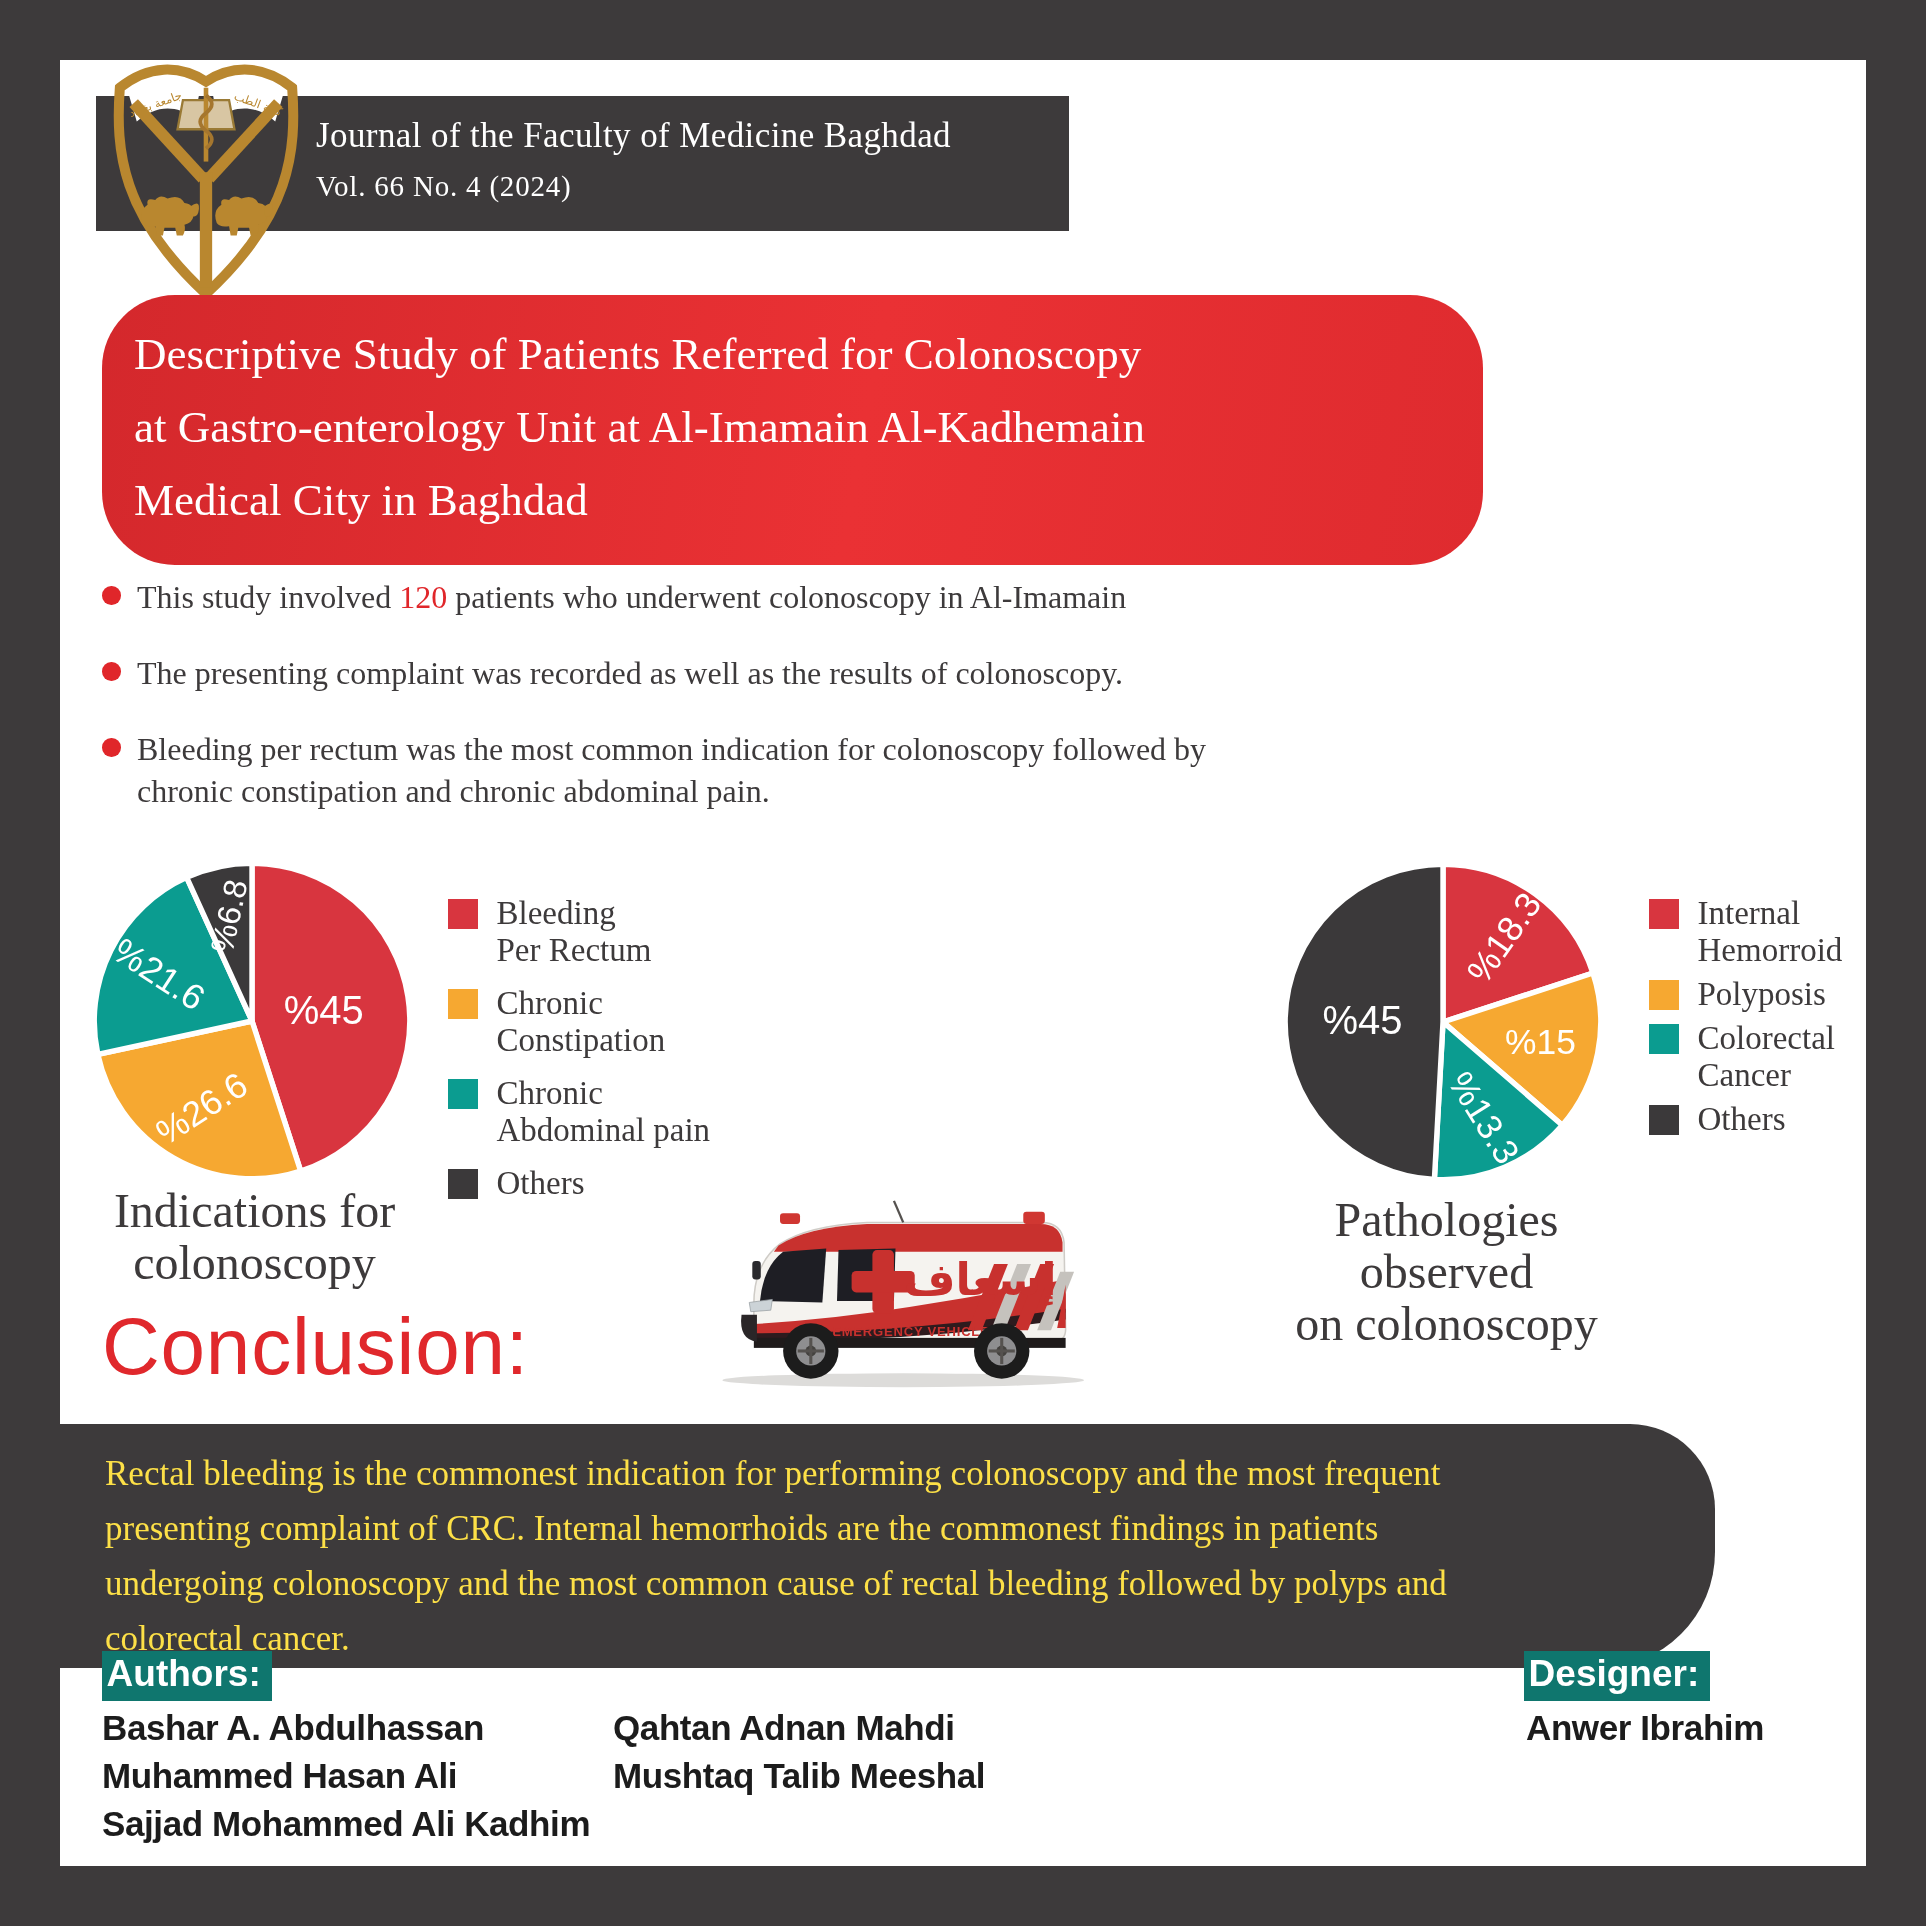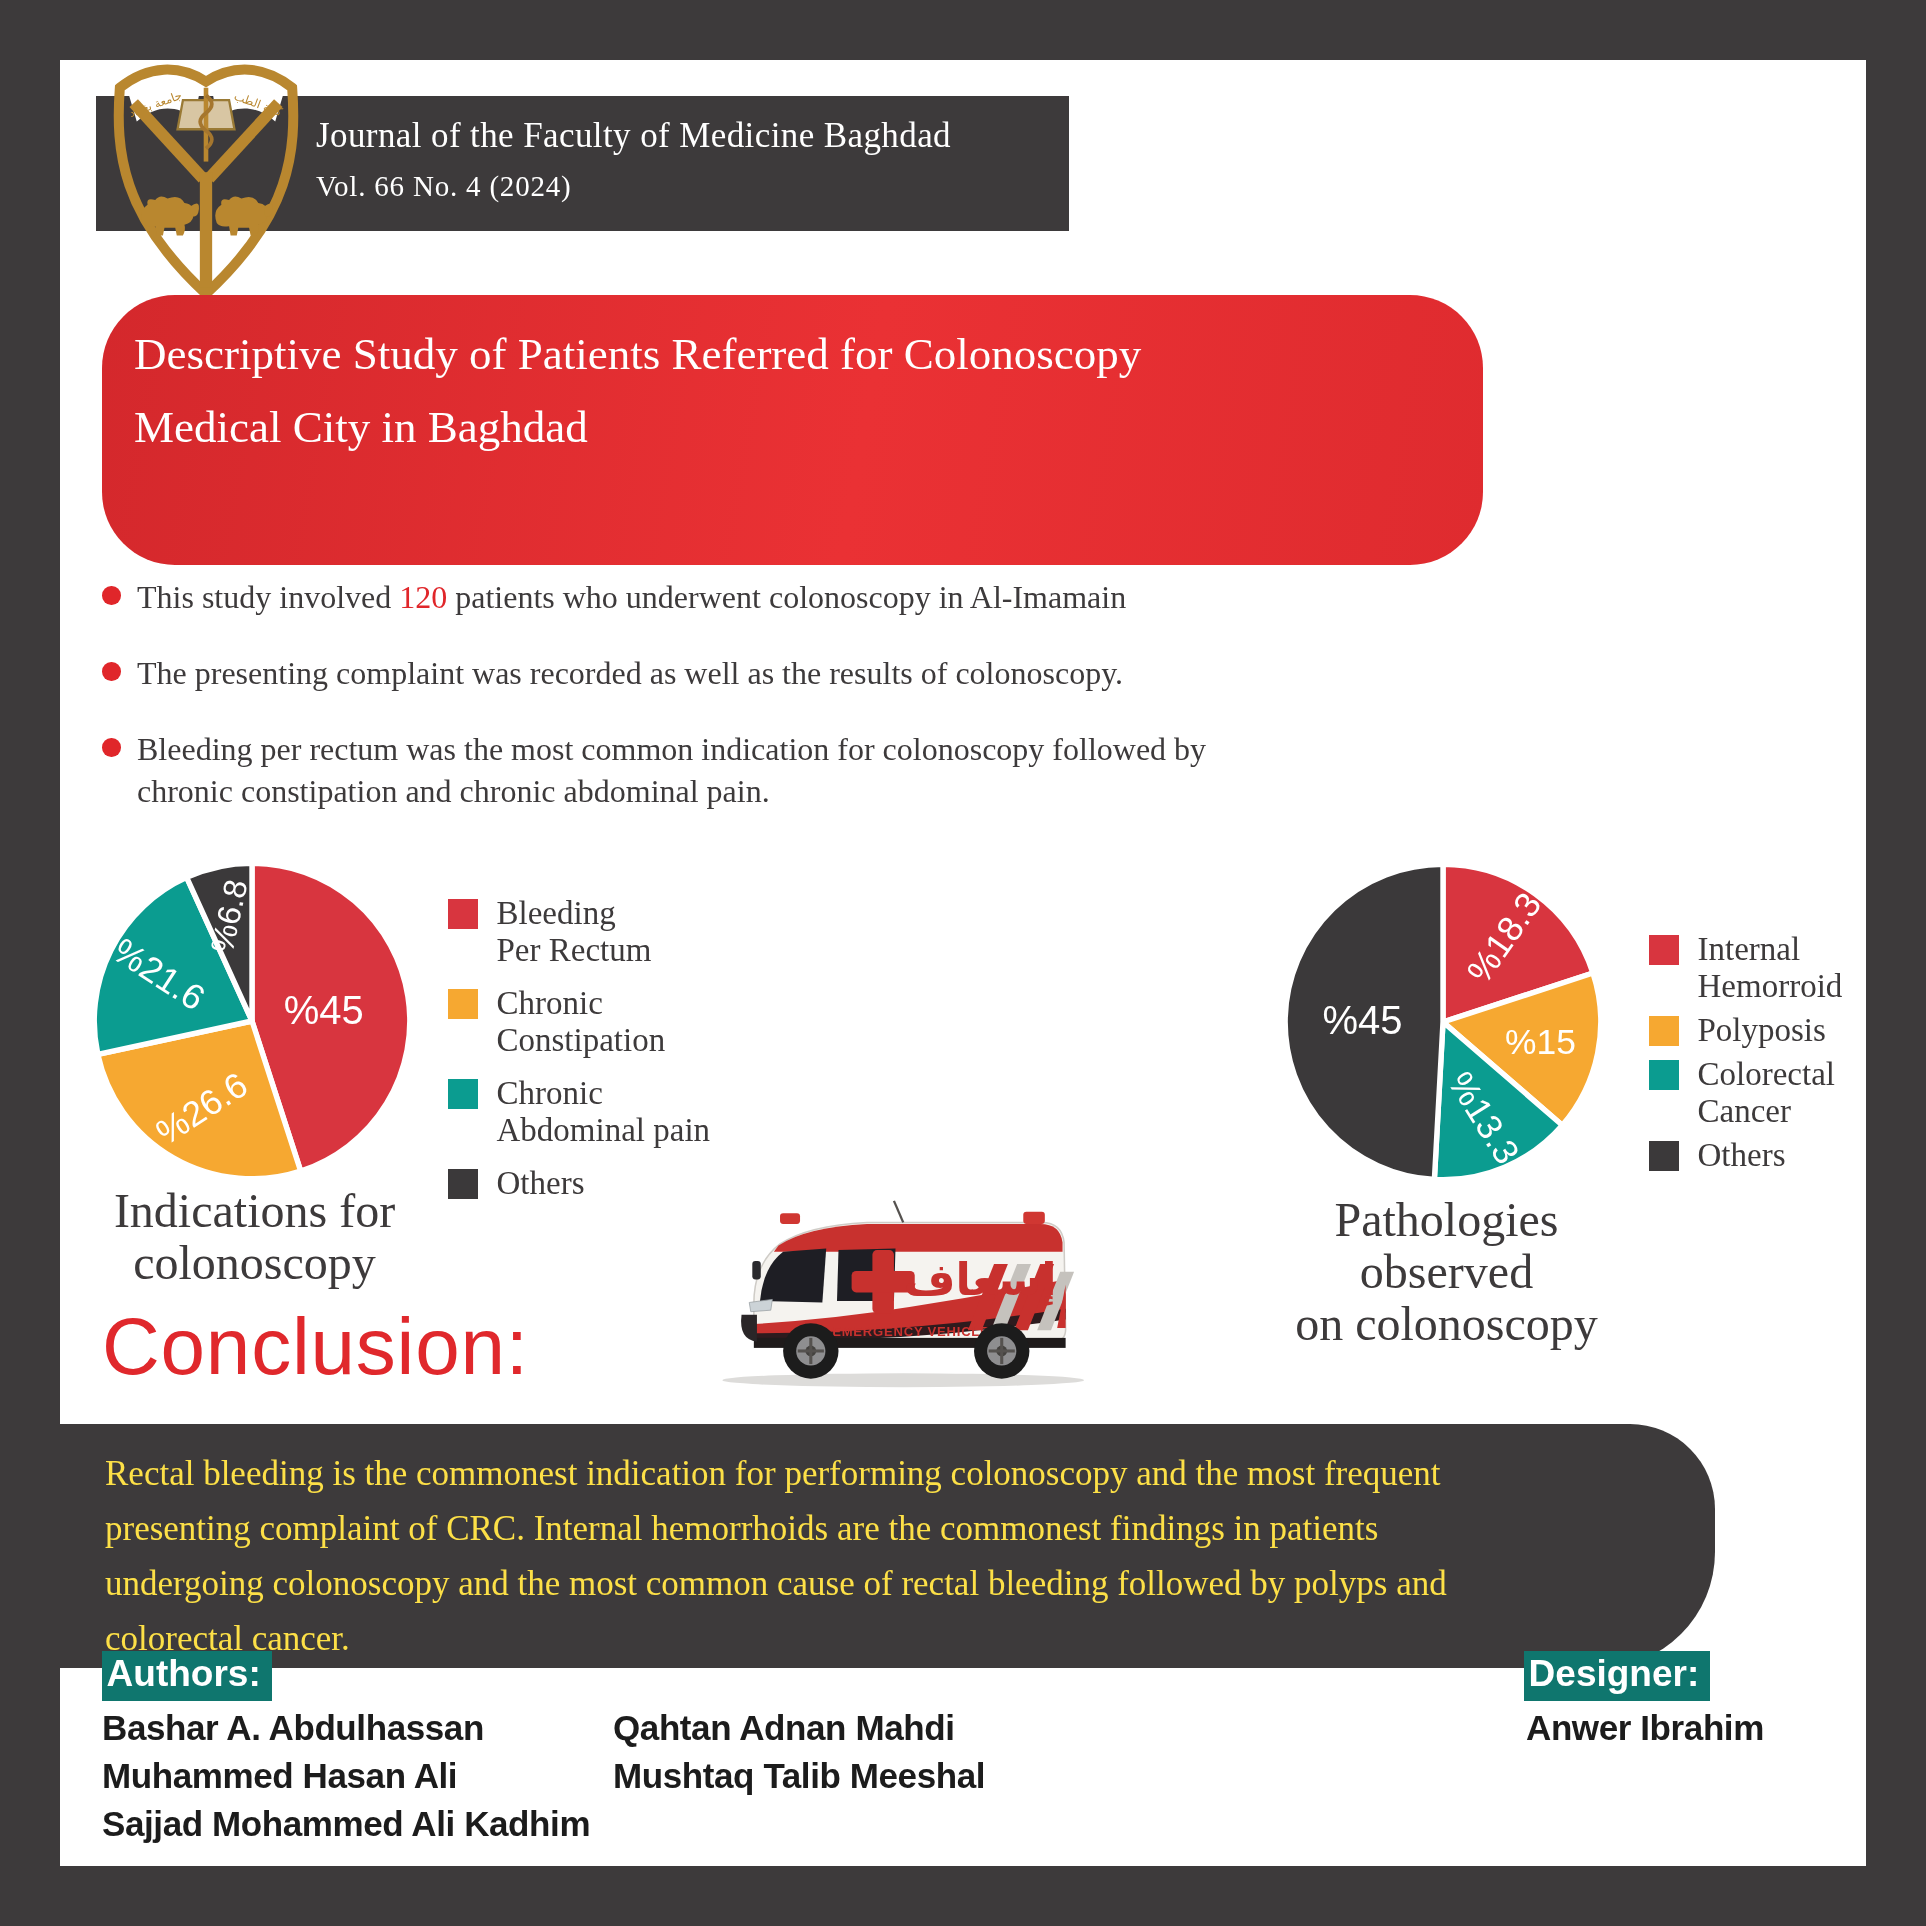--- a/index.html
+++ b/index.html
@@ -37,21 +37,21 @@
   .pie-svg{width:354px;height:354px;overflow:visible;}
   #pie-left{left:75px;top:844px;}
   #pie-right{left:1266px;top:845px;}
   .pie-caption{width:385px;text-align:center;font-size:48px;line-height:52px;color:#3d3a3b;}
   #caption-left{left:62px;top:1185px;}
   #caption-right{left:1254px;top:1194px;}
 
   
   .legend{display:flex;flex-direction:column;gap:7px;}
   #legend-left{left:448px;top:895px;gap:16px;}
-  #legend-right{left:1649px;top:895px;margin-top:36px;}
+  #legend-right{left:1649px;top:895px;}
   .legend-item{display:flex;gap:18.5px;}
   .legend-swatch{width:30px;height:30px;flex:none;margin-top:3.9px;}
   .legend-text{font-size:33px;line-height:37px;color:#3d3a3b;white-space:nowrap;}
 
   
   #conclusion-heading{
     left:102px;top:1301px;font-family:"Liberation Sans",sans-serif;
     font-weight:400;font-size:80px;color:#e0282c;letter-spacing:0.8px;
   }
   #conclusion-box{
@@ -103,20 +103,21 @@
     <path d="M70,18 Q84,8 80,26 Q78,34 70,30 Z" fill="#b9872f"></path>
   </g>
   <g transform="translate(136,178)">
     <path d="M8,40 Q2,24 14,16 Q12,6 24,10 Q30,2 40,8 Q56,2 62,14 Q76,16 74,30 Q72,40 62,42 Q64,48 60,56 L52,56 L50,46 L36,46 L34,56 L26,56 L24,44 Q12,46 8,40 Z" fill="#b9872f"></path>
     <path d="M70,18 Q84,8 80,26 Q78,34 70,30 Z" fill="#b9872f"></path>
   </g>
 </svg>
 
 <div id="title-box" class="abs">
   <div class="tline">Descriptive Study of Patients Referred for Colonoscopy</div>
+  <div class="tline">at Gastro-enterology Unit at Al-Imamain Al-Kadhemain</div>
   <div class="tline">Medical City in Baghdad</div>
 </div>
 
 <div id="bullets" class="abs">
     <div class="bullet">
       <span class="dot"></span>
       <div class="bullet-line"><span>This study involved </span><span class="red">120</span><span> patients who underwent colonoscopy in Al-Imamain</span></div>
     </div>
     <div class="bullet">
       <span class="dot"></span>

